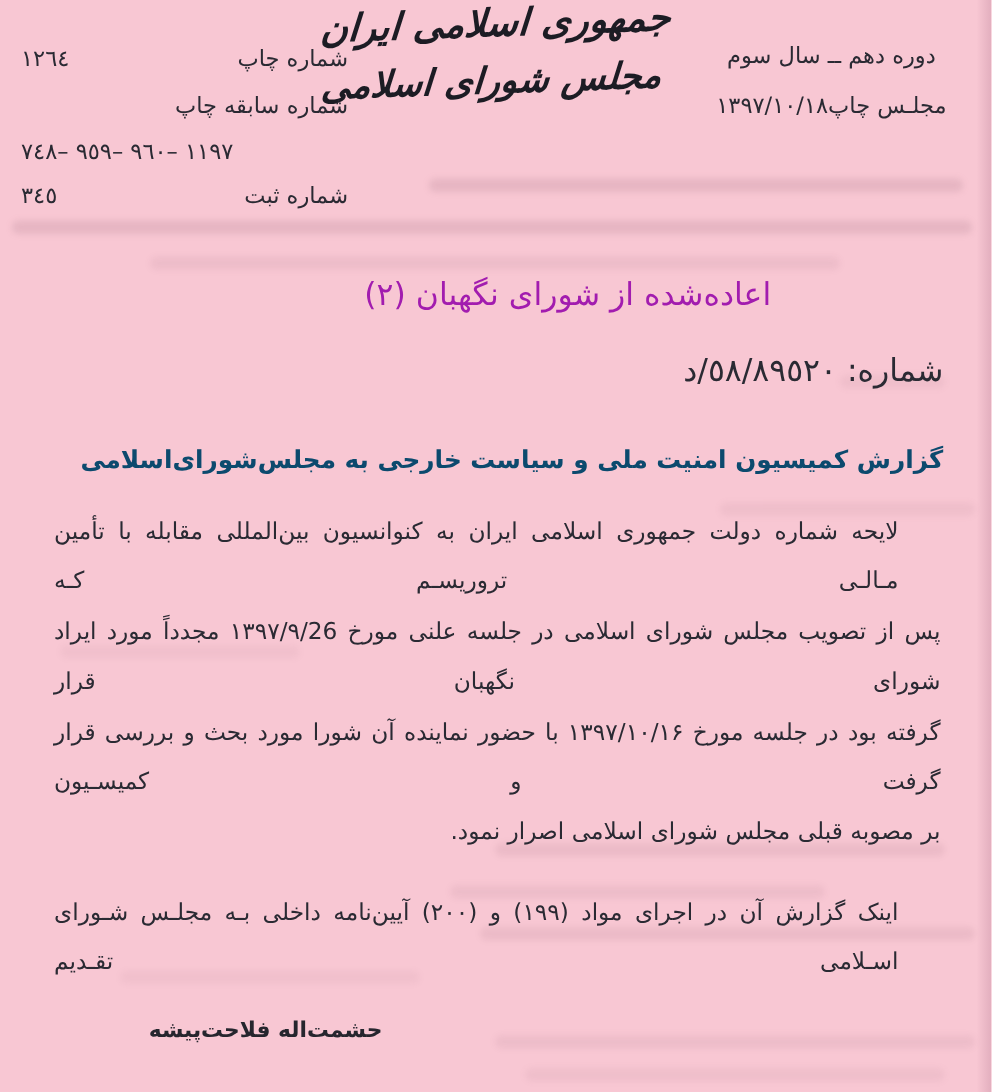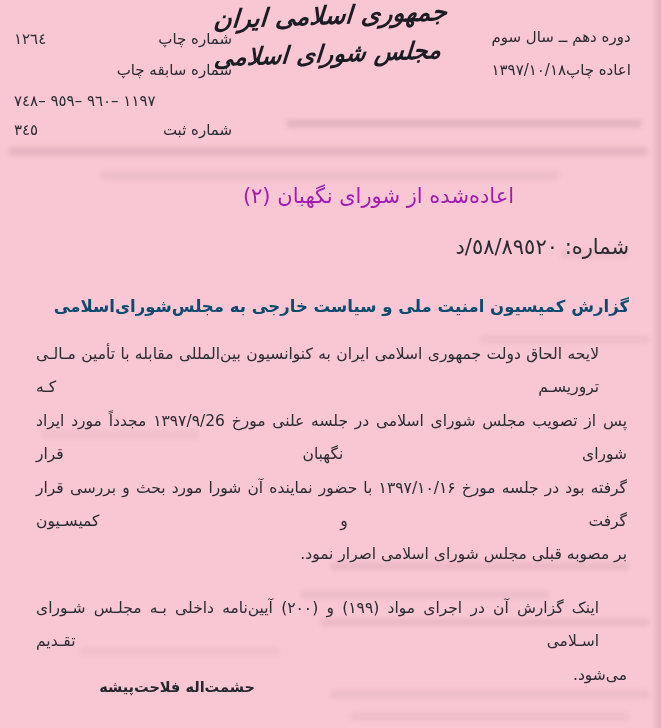--- a/index.html
+++ b/index.html
@@ -21,21 +21,21 @@
   .emblem{
     position:absolute;top:-4px;left:186px;width:286px;
     text-align:center;
     font-weight:bold;font-style:italic;
     font-size:25px;line-height:39px;color:#1c1c24;
     transform:rotate(-2deg) skewX(-6deg);
   }
   .emblem .l2{font-size:24px;}
   .hdr-right{
     position:absolute;top:27px;right:30px;
-    text-align:left;font-size:15px;line-height:20px;color:#2a2a33;
+    text-align:center;font-size:15px;line-height:20px;color:#2a2a33;
   }
   .hdr-right .row{margin-bottom:13px;white-space:nowrap;}
   .hdr-left{
     position:absolute;top:29px;left:14px;width:218px;
     font-size:15px;line-height:20px;color:#2a2a33;
   }
   .hdr-left .row{display:flex;justify-content:space-between;margin-bottom:11px;}
   .hdr-left .row.nums{display:block;text-align:left;margin-bottom:9px;letter-spacing:1px;}
   
   .doc-title{
@@ -94,21 +94,21 @@
   <div class="smudge" style="top:690px;left:330px;width:320px;opacity:.6"></div>
   <div class="smudge" style="top:712px;left:350px;width:280px;opacity:.5"></div>
 
   <div class="emblem">
     <div class="l1">جمهوری اسلامی ایران</div>
     <div class="l2">مجلس شورای اسلامی</div>
   </div>
 
   <div class="hdr-right">
     <div class="row">دوره دهم ــ سال سوم</div>
-    <div class="row"><span>اعاده چاپ</span><span>١٣٩٧/١٠/١٨</span></div>
+    <div class="row"><span>مجلـس چاپ</span><span>١٣٩٧/١٠/١٨</span></div>
   </div>
 
   <div class="hdr-left">
     <div class="row">
       <span>شماره چاپ</span>
       <span>١٢٦٤</span>
     </div>
     <div class="row">
       <span>شماره سابقه چاپ</span>
     </div>
@@ -122,28 +122,27 @@
   <div class="doc-title">اعاده‌شده از شورای نگهبان (٢)</div>
 
   <div class="meta">
     <div><span>شماره:</span>&nbsp;<span>٥٨/٨٩٥٢٠/د</span></div>
   </div>
 
   <div class="report-heading">گزارش کمیسیون امنیت ملی و سیاست خارجی به مجلس‌شورای‌اسلامی</div>
 
   <div class="body-text">
     <div class="para1">
-      <div class="line first">لایحه الحاق دولت جمهوری اسلامی ایران به کنوانسیون بین‌المللی مقابله با تأمین مـالـی تروریسـم کـه</div>
+      <div class="line first">لایحه شماره دولت جمهوری اسلامی ایران به کنوانسیون بین‌المللی مقابله با تأمین مـالـی تروریسـم کـه</div>
       <div class="line">پس از تصویب مجلس شورای اسلامی در جلسه علنی مورخ ۱۳۹۷/۹/26 مجدداً مورد ایراد شورای نگهبان قرار</div>
       <div class="line">گرفته بود در جلسه مورخ ۱۳۹۷/۱۰/۱۶ با حضور نماینده آن شورا مورد بحث و بررسی قرار گرفت و کمیسـیون</div>
       <div class="line last">بر مصوبه قبلی مجلس شورای اسلامی اصرار نمود.</div>
     </div>
     <div class="para2">
       <div class="line first">اینک گزارش آن در اجرای مواد (۱۹۹) و (۲۰۰) آیین‌نامه داخلی بـه مجلـس شـورای اسـلامی تقـدیم</div>
-      <div class="line last">می‌شود.</div>
     </div>
   </div>
 
   <div class="signature">
     <div>حشمت‌اله فلاحت‌پیشه</div>
   </div>
 
 </div>
 
 </body></html>

